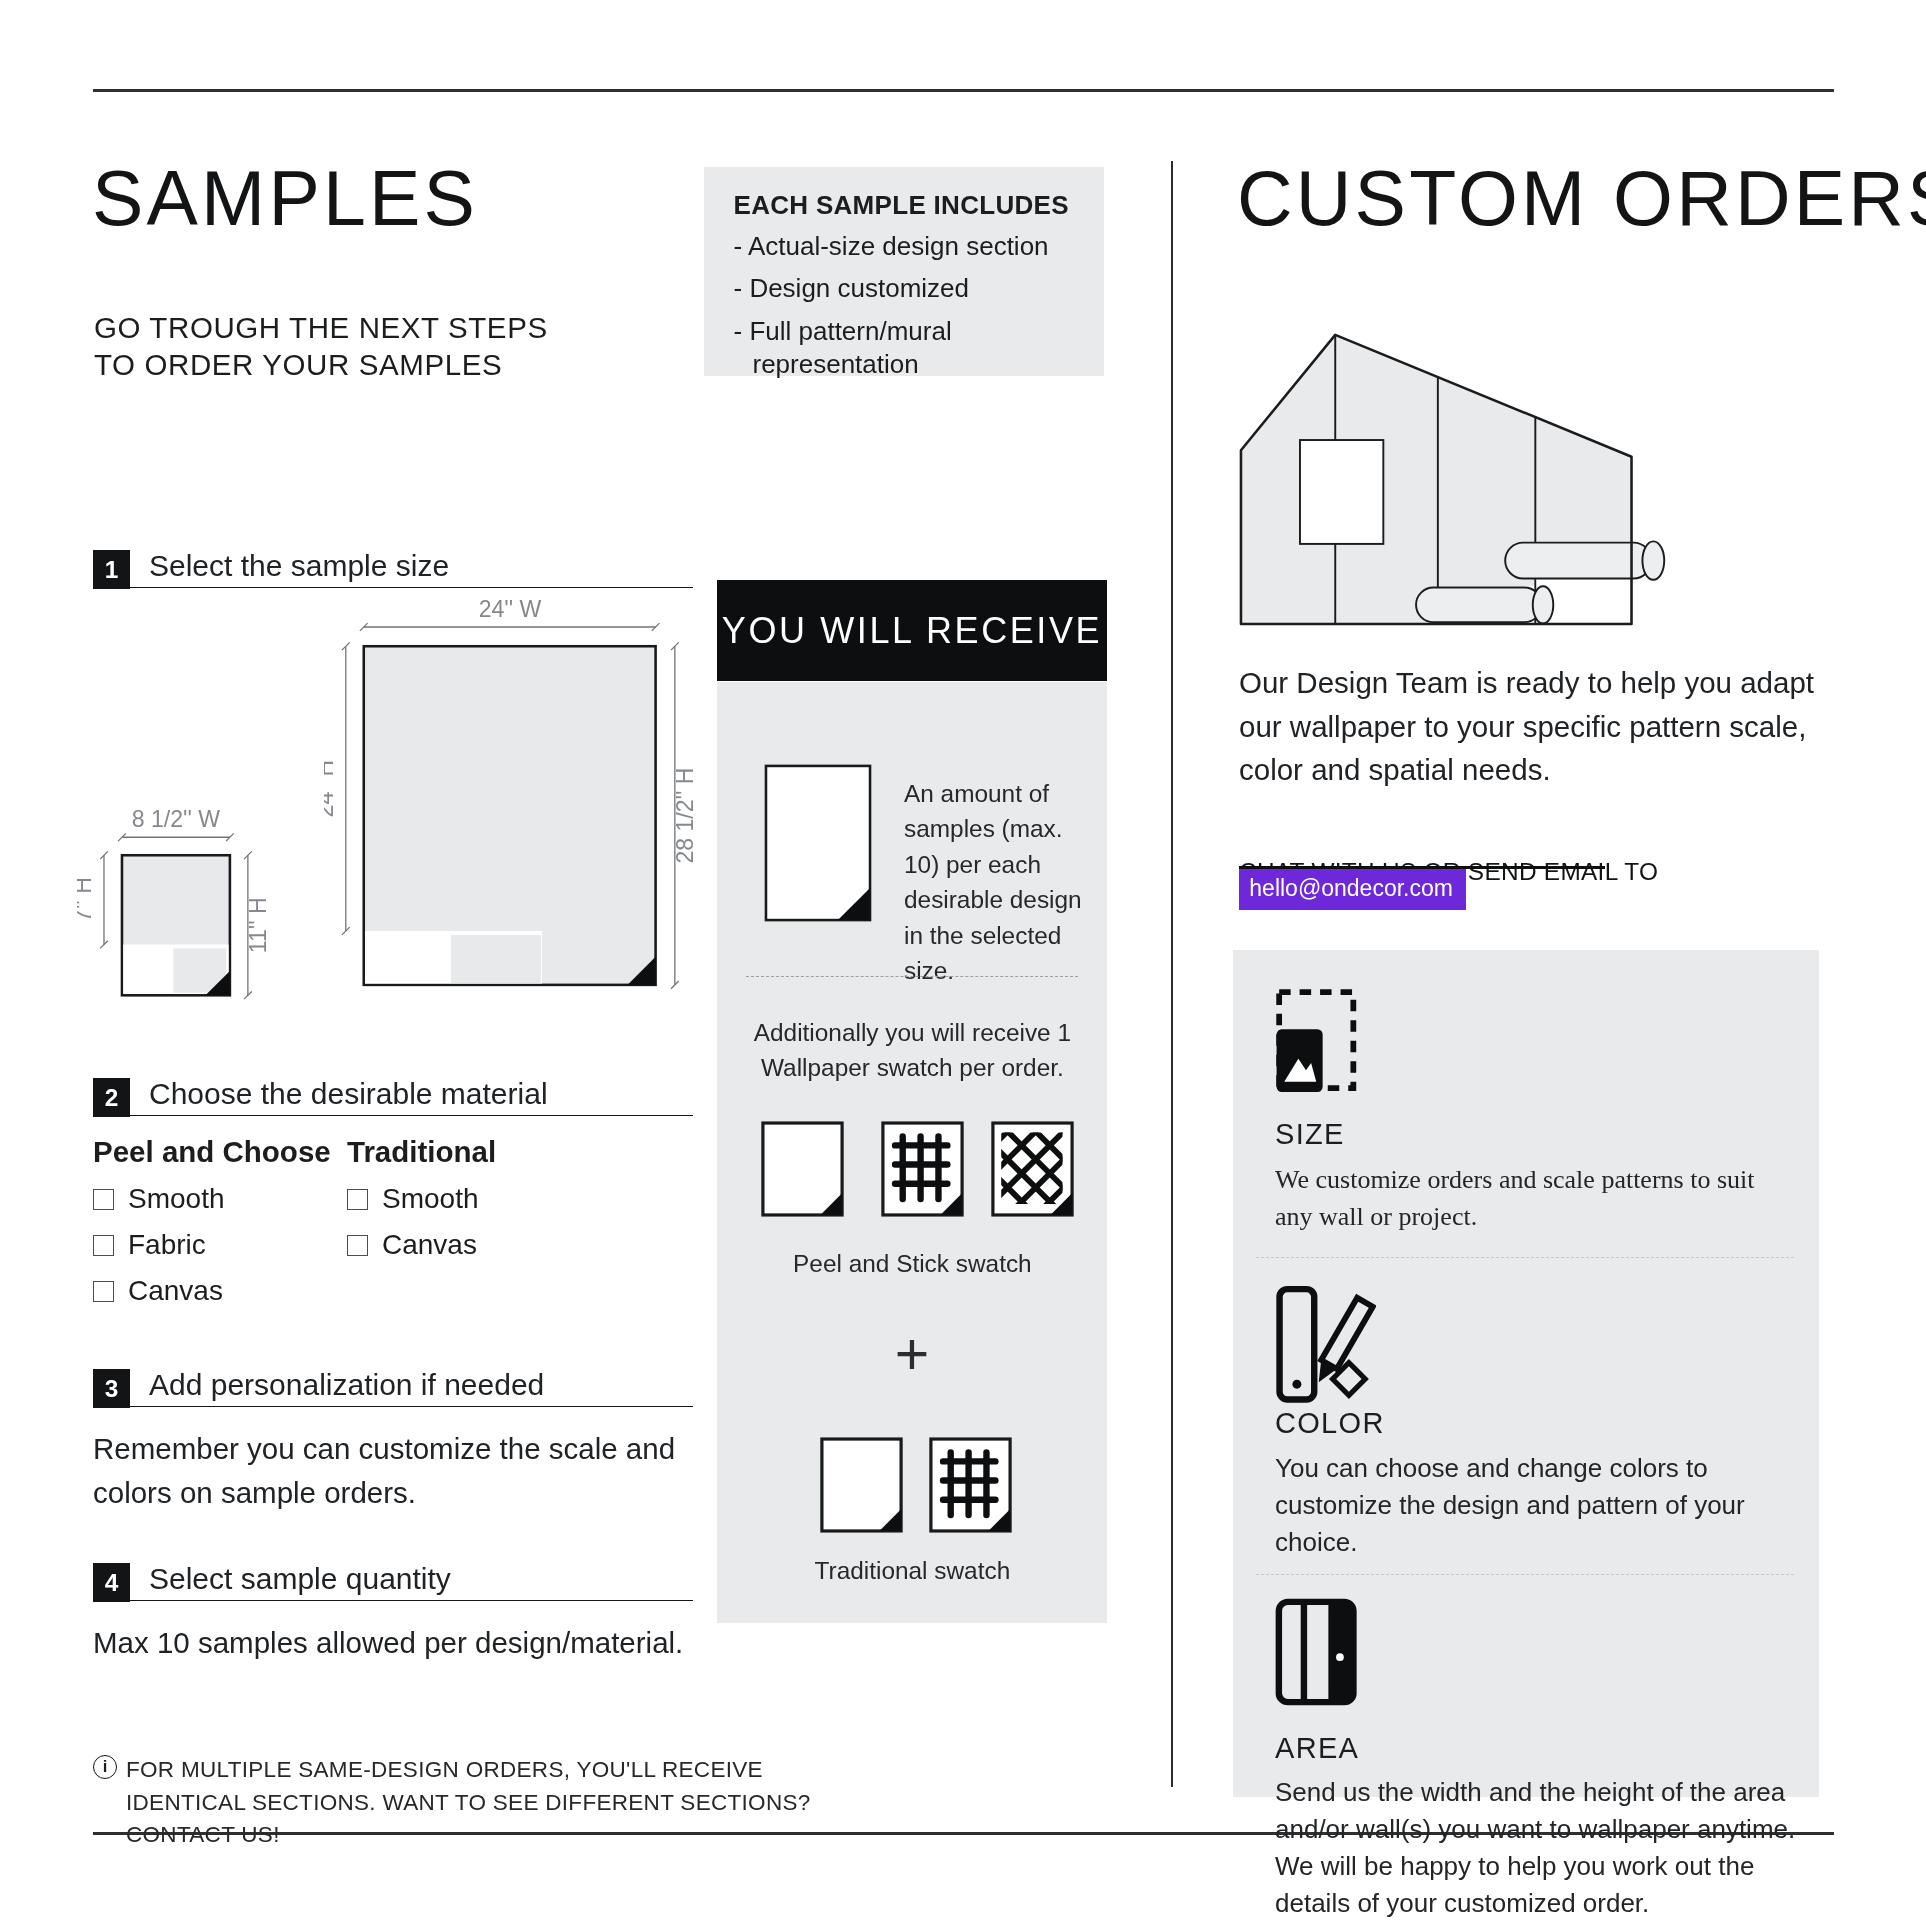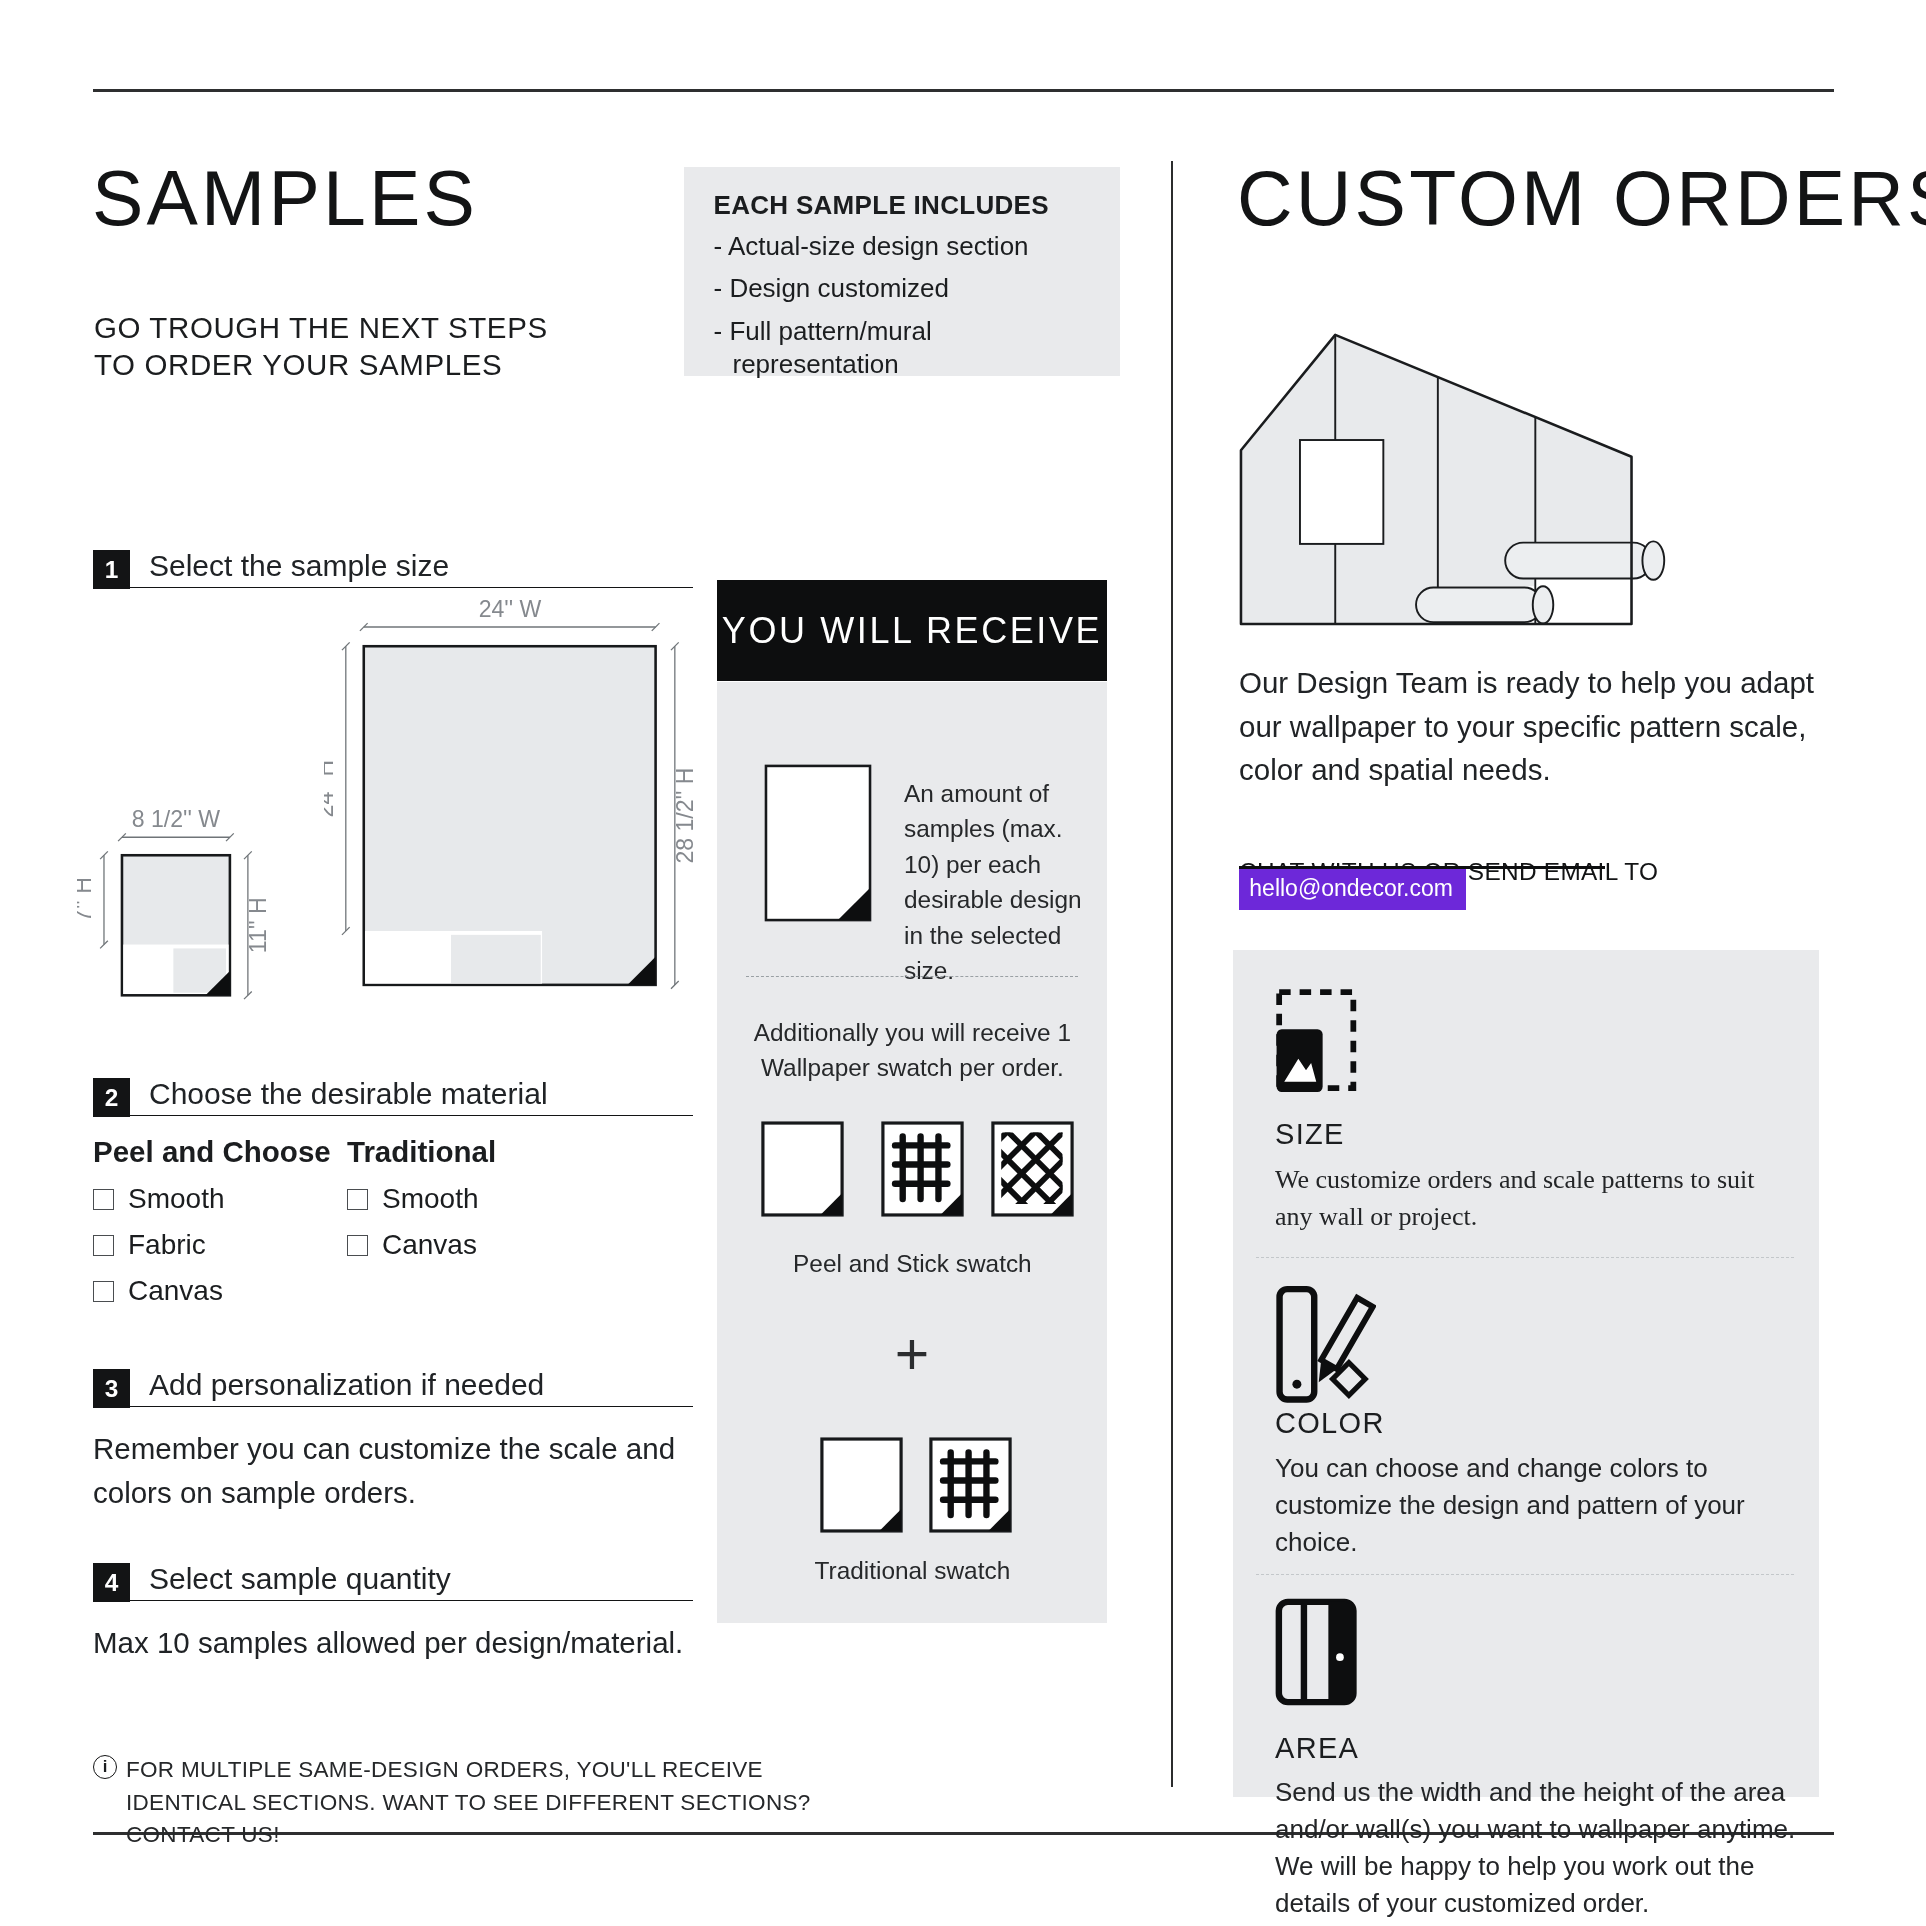--- a/index.html
+++ b/index.html
@@ -47,21 +47,21 @@
 
   <div class="abs" style="left:1171px;top:161px;width:1.9px;height:1626px;background:#2b2c2d;"></div>
 
   <div class="abs h1" style="left:92px;top:154px;">SAMPLES</div>
   <div class="abs subtitle" style="left:94px;top:309px;">
     <div>GO TROUGH THE NEXT STEPS</div>
     <div>TO ORDER YOUR SAMPLES</div>
   </div>
 
   <div class="abs" style="left:715px;top:167px;width:5.1px;height:209px;background:#0d0e0f;"></div>
-  <div class="abs graybox" style="left:684px;top:167px;width:436px;height:209px;padding:23px 19px 0 29.5px;box-sizing:border-box;">
+  <div class="abs graybox" style="left:704px;top:167px;width:400px;height:209px;padding:23px 19px 0 29.5px;box-sizing:border-box;">
     <div class="inc-title">EACH SAMPLE INCLUDES</div>
     <div style="margin-top:7.7px;">
       <div class="inc-item">- Actual-size design section</div>
       <div class="inc-item">- Design customized</div>
       <div class="inc-item">- Full pattern/mural representation</div>
     </div>
   </div>
 
   <div class="abs step-head" style="left:93px;top:547px;width:600px;">
     <div class="step-num">1</div>

